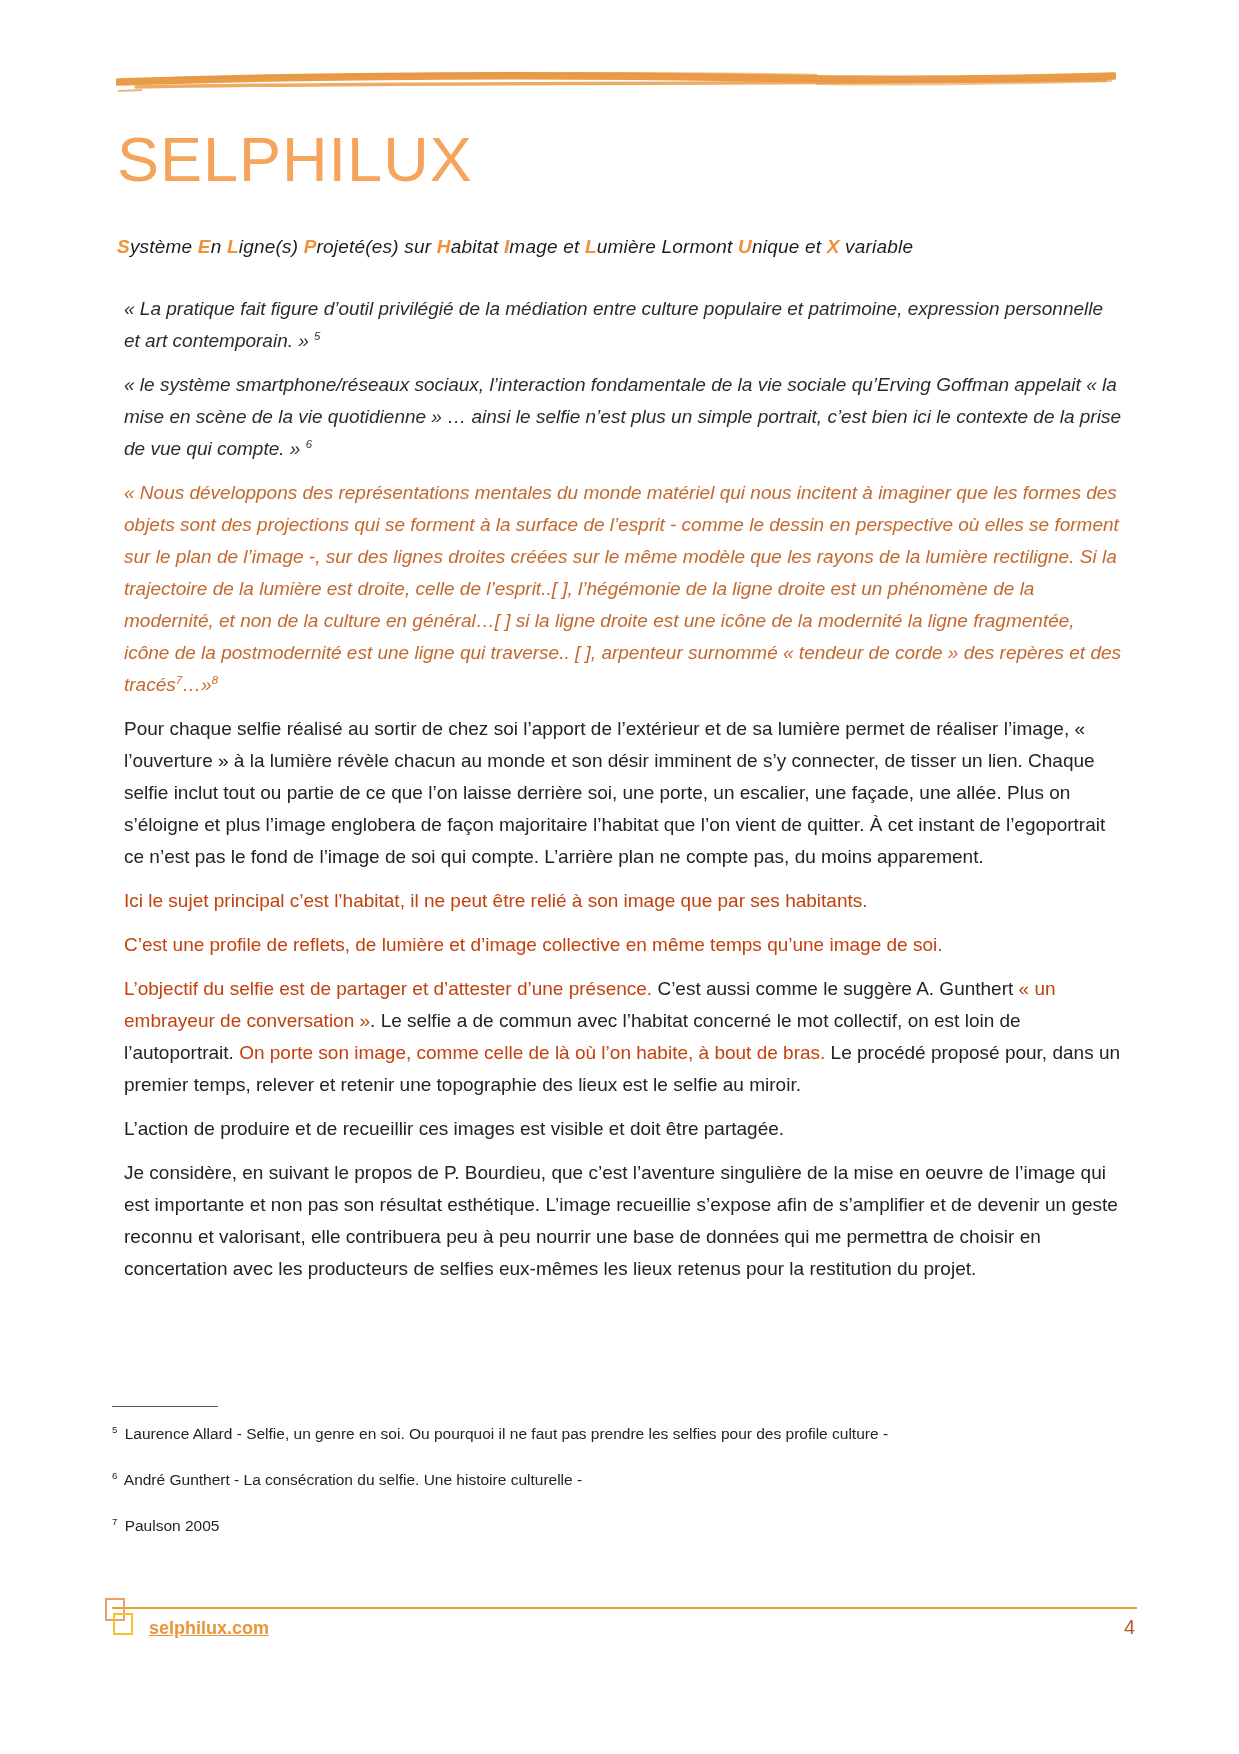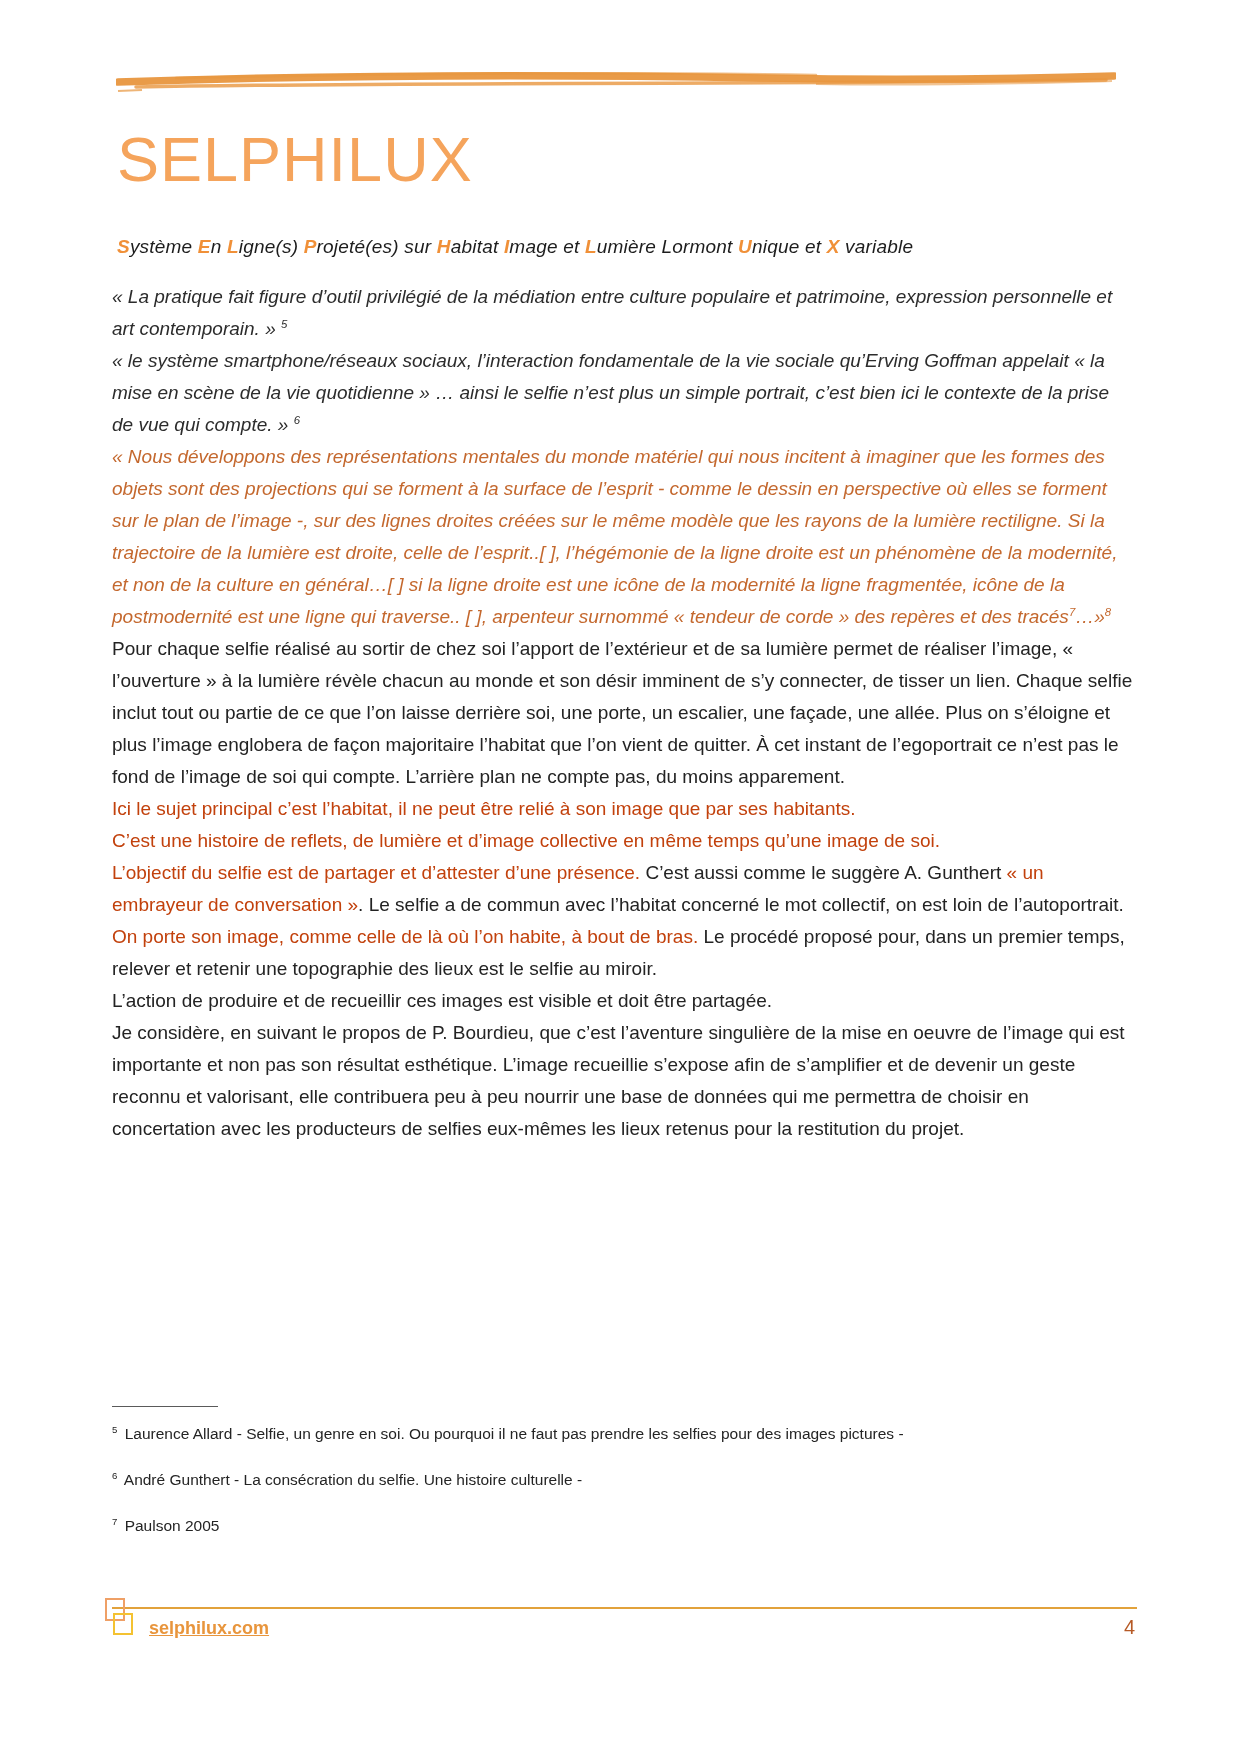--- a/index.html
+++ b/index.html
@@ -22,21 +22,21 @@
     font-size:19px;font-style:italic;color:#1d1d1d;
     letter-spacing:.2px;white-space:nowrap;
   }
   .subtitle .init{color:#F09038;font-weight:bold;font-style:italic;}
   .subtitle .norm{color:#1d1d1d;}
   
   .body-text{
     position:absolute;left:112px;top:281px;width:1023px;
     font-size:19px;line-height:32px;color:#232323;
   }
-  .para{margin:0;}
+  .para{margin:12px;}
   .seg.bi{font-style:italic;color:#2c2c2c;}
   .seg.oi{font-style:italic;color:#C4682E;}
   .seg.bk{color:#232323;}
   .seg.or{color:#c2410c;}
   sup.seg{font-size:60%;line-height:0;}
   
   .fn-sep{
     position:absolute;left:112px;top:1406px;width:106px;height:0;
     border-top:1.5px solid #5a5a5a;
   }
@@ -72,30 +72,30 @@
   <h1 class="doc-title">SELPHILUX</h1>
 
   <p class="subtitle"><span class="seg init">S</span><span class="seg norm">ystème </span><span class="seg init">E</span><span class="seg norm">n </span><span class="seg init">L</span><span class="seg norm">igne(s) </span><span class="seg init">P</span><span class="seg norm">rojeté(es) sur </span><span class="seg init">H</span><span class="seg norm">abitat </span><span class="seg init">I</span><span class="seg norm">mage et </span><span class="seg init">L</span><span class="seg norm">umière Lormont </span><span class="seg init">U</span><span class="seg norm">nique et </span><span class="seg init">X</span><span class="seg norm"> variable</span></p>
 
   <div class="body-text">
       <p class="para"><span class="seg bi">« La pratique fait figure d’outil privilégié de la médiation entre culture populaire et patrimoine, expression personnelle et art contemporain. » </span><sup class="seg bi">5</sup></p>
       <p class="para"><span class="seg bi">« le système smartphone/réseaux sociaux, l’interaction fondamentale de la vie sociale qu’Erving Goffman appelait « la mise en scène de la vie quotidienne »  … ainsi le selfie n’est plus un simple portrait, c’est bien ici le contexte de la prise de vue qui compte. » </span><sup class="seg bi">6</sup></p>
       <p class="para"><span class="seg oi">« Nous développons des représentations mentales du monde matériel qui nous incitent  à imaginer que les formes des objets sont des projections qui se forment à la surface de l’esprit - comme le dessin en perspective où elles se forment sur le plan de l’image -, sur des lignes droites créées sur le même modèle que les rayons de la lumière rectiligne. Si la trajectoire de la lumière est droite, celle de l’esprit..[  ], l’hégémonie de la ligne droite est un phénomène de la modernité, et non de la culture en général…[  ]  si la ligne droite est une icône de la modernité la ligne fragmentée, icône de la postmodernité est une ligne qui traverse.. [  ], arpenteur surnommé « tendeur de corde » des repères et des tracés</span><sup class="seg oi">7</sup><span class="seg oi">…»</span><sup class="seg oi">8</sup></p>
       <p class="para"><span class="seg bk">Pour chaque selfie réalisé au sortir de chez soi l’apport de l’extérieur et de sa lumière permet de réaliser l’image, « l’ouverture » à la lumière révèle chacun au monde et son désir imminent de s’y connecter, de tisser un lien. Chaque selfie inclut tout ou partie de ce que l’on laisse derrière soi, une porte, un escalier, une façade, une allée. Plus on s’éloigne et plus l’image englobera de façon majoritaire l’habitat que l’on vient de quitter. À cet instant de l’egoportrait ce n’est pas le fond de l’image de soi qui compte. L’arrière plan ne compte pas, du moins apparement.</span></p>
       <p class="para"><span class="seg or">Ici le sujet principal c’est l’habitat, il ne peut être relié à son image que par ses habitants.</span></p>
-      <p class="para"><span class="seg or">C’est une histoire de reflets, de lumière et d’image collective en même temps qu’une image de soi.</span></p>
+      <p class="para"><span class="seg or">C’est une profile de reflets, de lumière et d’image collective en même temps qu’une image de soi.</span></p>
       <p class="para"><span class="seg or">L’objectif du selfie est de partager et d’attester d’une présence. </span><span class="seg bk">C’est aussi comme le suggère A. Gunthert </span><span class="seg or">« un embrayeur de conversation »</span><span class="seg bk">. Le selfie a de commun avec l’habitat concerné le mot collectif, on est loin de l’autoportrait. </span><span class="seg or">On porte son image, comme celle de là où l’on habite, à bout de bras. </span><span class="seg bk">Le procédé proposé pour, dans un premier temps, relever et retenir une topographie des lieux est le selfie au miroir.</span></p>
       <p class="para"><span class="seg bk">L’action de produire et de recueillir ces images est visible et doit être partagée.</span></p>
       <p class="para"><span class="seg bk">Je considère, en suivant le propos de  P. Bourdieu, que c’est l’aventure singulière de la mise en oeuvre de l’image qui est importante et non pas son résultat esthétique. L’image recueillie s’expose afin de s’amplifier et de devenir un geste reconnu et valorisant, elle contribuera peu à peu nourrir une base de données qui me permettra de choisir en concertation avec les producteurs de selfies eux-mêmes les lieux retenus pour la restitution du projet.</span></p>
     </div>
 
   <div class="fn-sep"></div>
 
   <div class="footnotes">
-      <p class="footnote"><sup>5</sup><span> Laurence Allard - Selfie, un genre en soi. Ou pourquoi il ne faut pas prendre les selfies pour des images pictures -</span></p>
+      <p class="footnote"><sup>5</sup><span> Laurence Allard - Selfie, un genre en soi. Ou pourquoi il ne faut pas prendre les selfies pour des profile culture -</span></p>
       <p class="footnote"><sup>6</sup><span> André Gunthert -  La consécration du selfie. Une histoire culturelle -</span></p>
       <p class="footnote"><sup>7</sup><span> Paulson 2005</span></p>
     </div>
 
   <div class="footer">
     <div class="footer-rule"></div>
     <div class="logo">
       <div class="sq1"></div>
       <div class="sq2"></div>
     </div>

